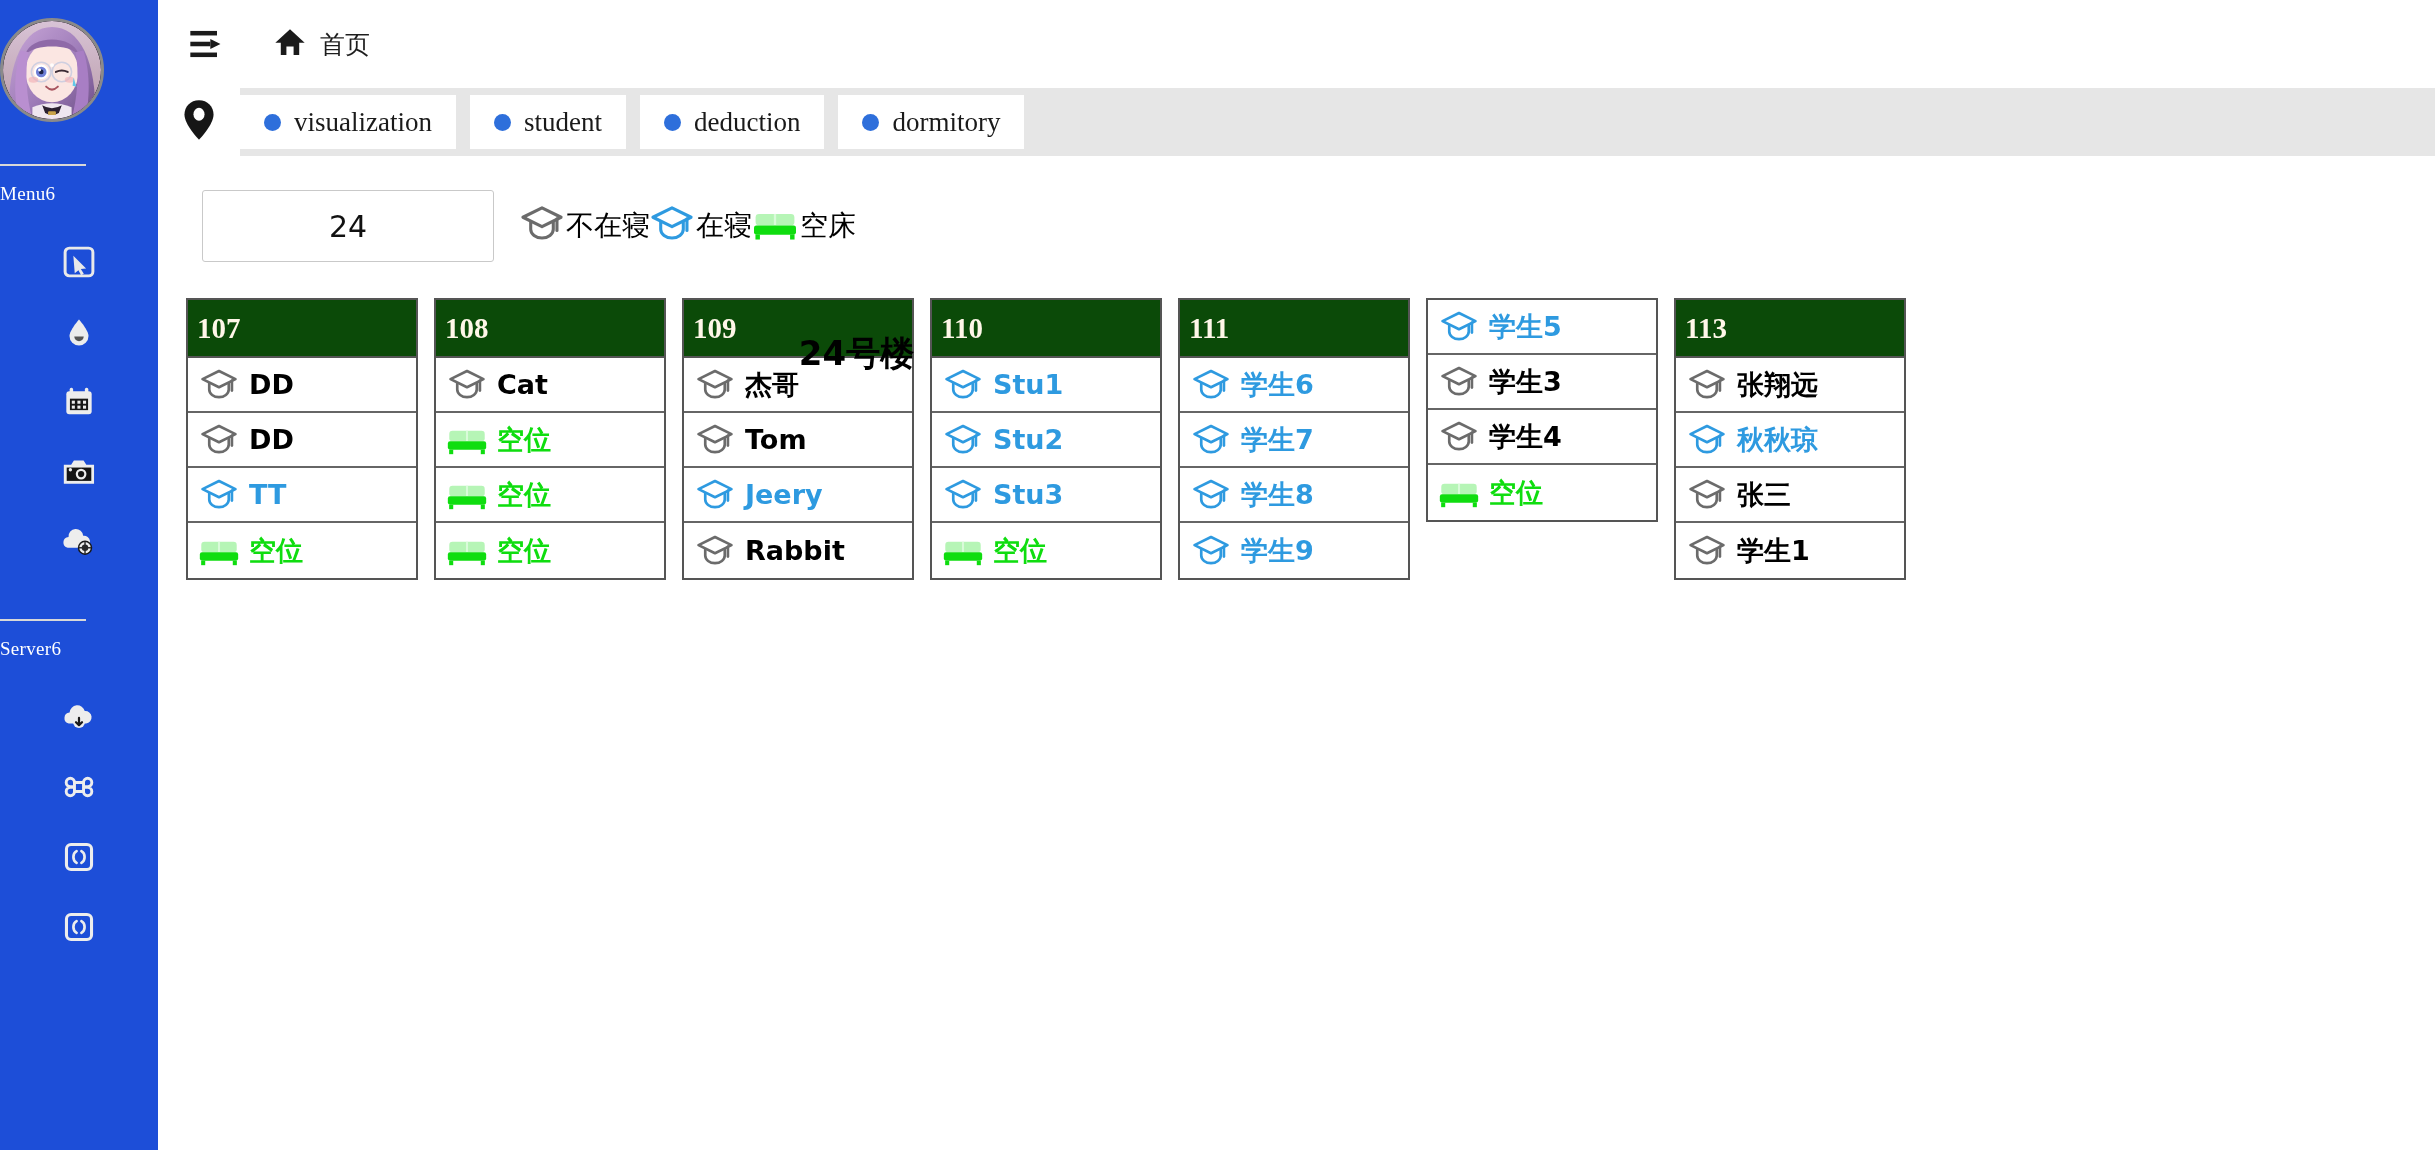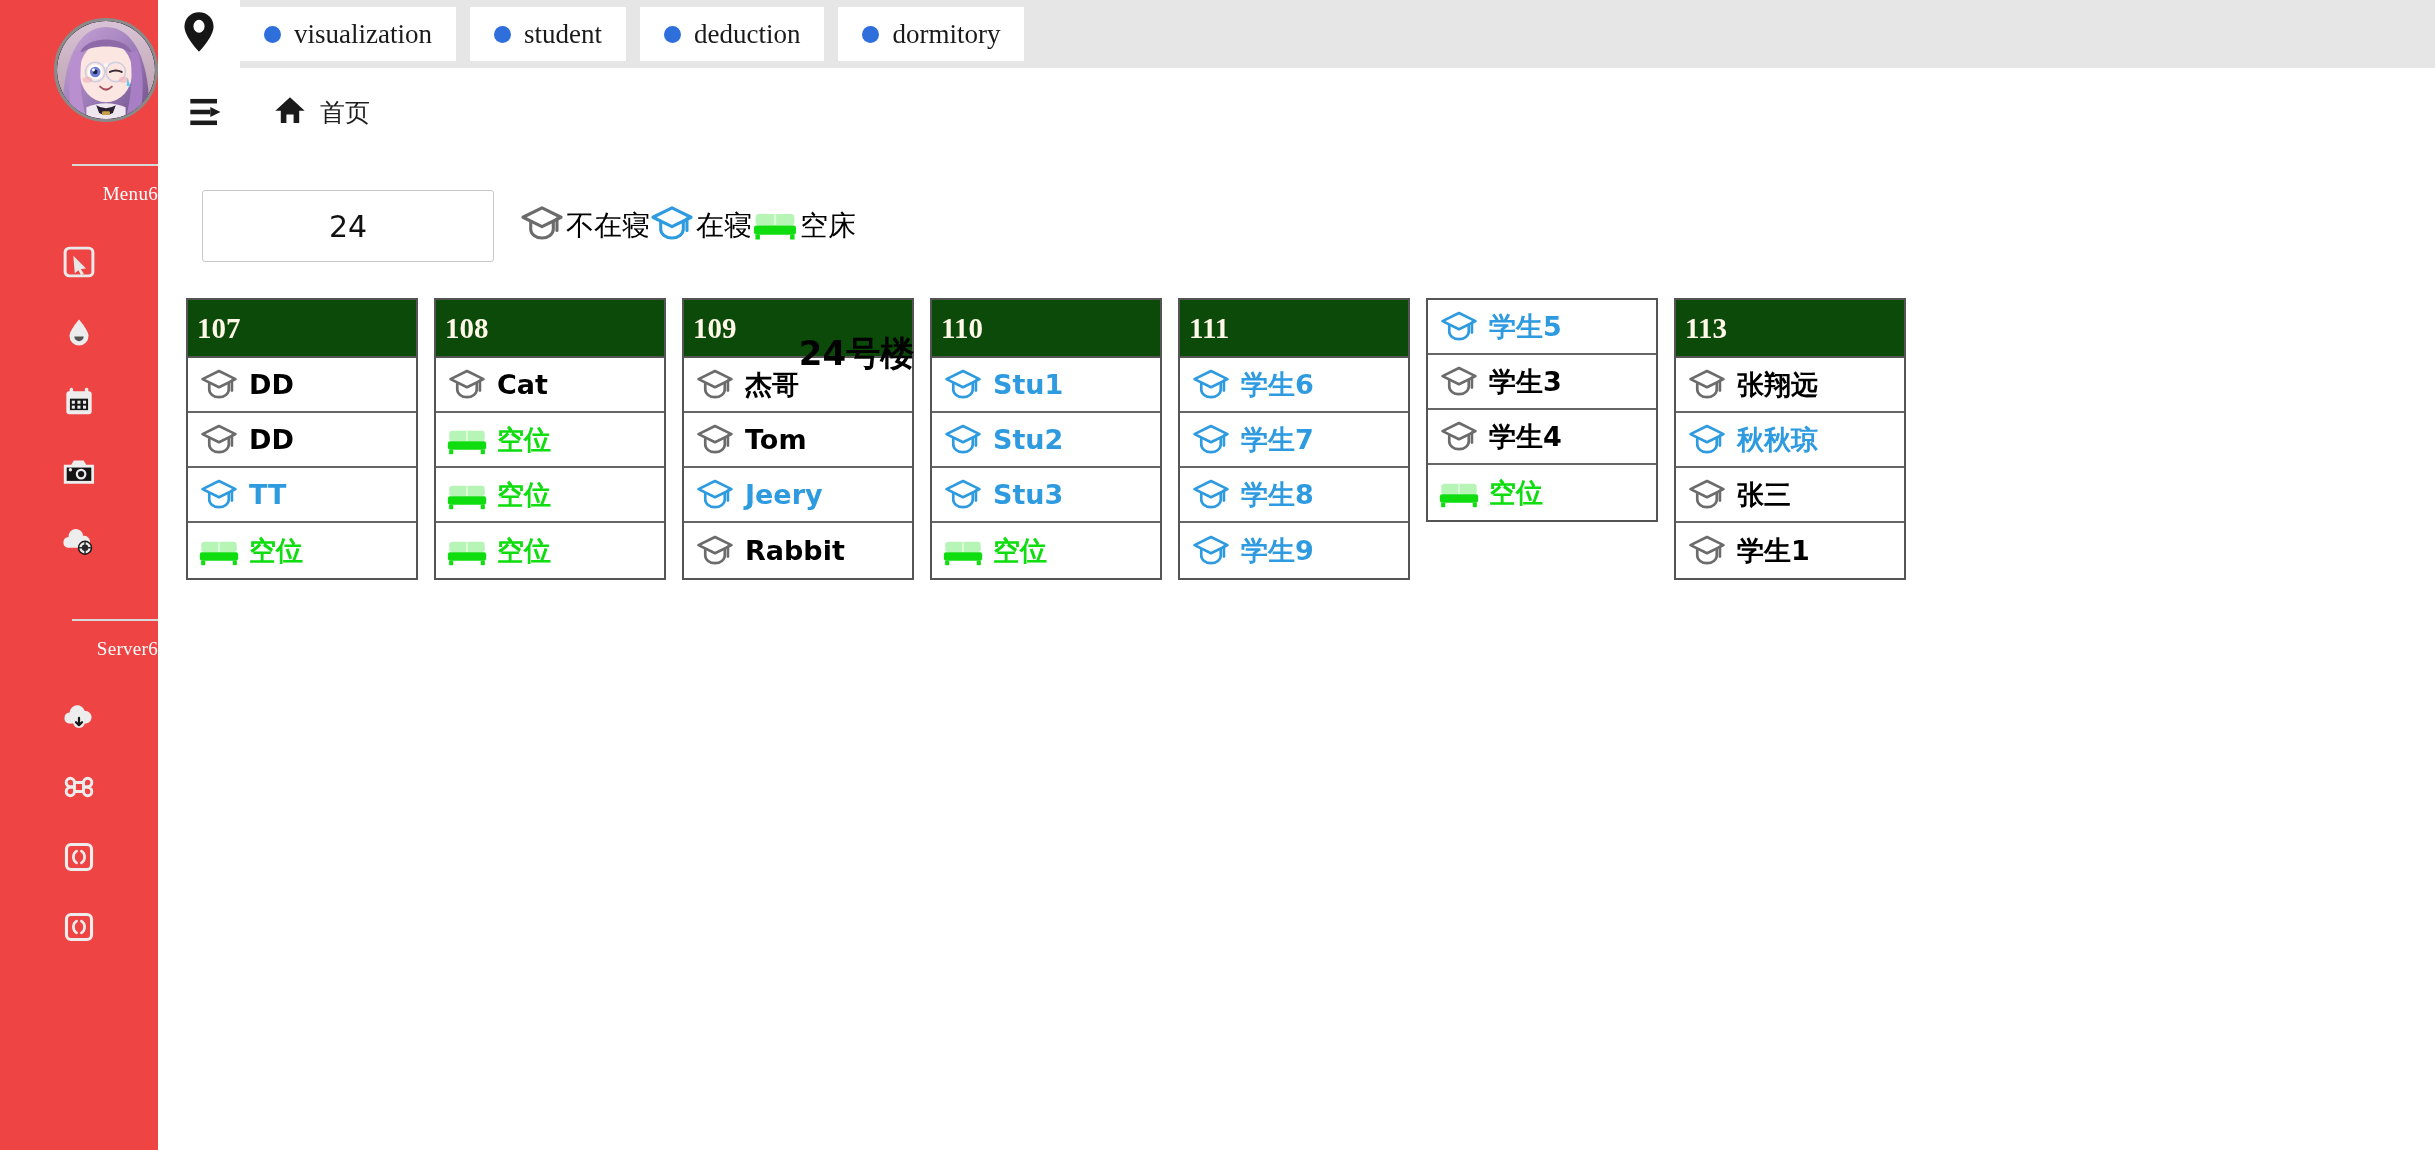--- a/index.html
+++ b/index.html
@@ -10,25 +10,25 @@
     font-family: "Liberation Serif", "DejaVu Serif", serif;
     overflow: hidden;
   }
 
   #app { position: relative; width: 2435px; height: 1150px; display: flex; }
 
   
   #sidebar {
     width: 158px;
     height: 1150px;
-    background: #ef4444;
+    background: #1d4ed8;
     flex: 0 0 158px;
     display: flex;
     flex-direction: column;
-    align-items: flex-end;
+    align-items: flex-start;
     padding-top: 18px;
   }
   .avatar-wrap {
     width: 104px; height: 104px;
     border-radius: 50%;
     overflow: hidden;
     border: 3px solid #8a8a8a;
     background: #2a1f2b;
     position: relative;
   }
@@ -334,66 +334,66 @@
               <path d="M10.2 7.6 q-2.4 1.3 -2.4 4.4 q0 3.1 2.4 4.4" fill="none" stroke="#ededed" stroke-width="2" stroke-linecap="round"></path>
               <path d="M13.8 7.6 q2.4 1.3 2.4 4.4 q0 3.1 -2.4 4.4" fill="none" stroke="#ededed" stroke-width="2" stroke-linecap="round"></path>
             </svg>
         </span>
       </div>
     </div>
   </div>
 
   <div id="main">
 
-    <div id="tabstrip">
-      <div id="pin-icon-box">
-        <span>
-          <svg width="34" height="42" viewBox="0 0 22 28">
-              <path d="M11 0.8 C5.3 0.8 1.3 5 1.3 10.4 C1.3 17.4 11 27.2 11 27.2 C11 27.2 20.7 17.4 20.7 10.4 C20.7 5 16.7 0.8 11 0.8 Z" fill="#161616"></path>
-              <ellipse cx="11" cy="10.2" rx="3.7" ry="4.3" fill="#ffffff"></ellipse>
-            </svg>
-        </span>
-      </div>
-      <div class="tab">
-        <span class="dot"></span>
-        <span class="tab-label">visualization</span>
-      </div>
-      <div class="tab">
-        <span class="dot"></span>
-        <span class="tab-label">student</span>
-      </div>
-      <div class="tab">
-        <span class="dot"></span>
-        <span class="tab-label">deduction</span>
-      </div>
-      <div class="tab">
-        <span class="dot"></span>
-        <span class="tab-label">dormitory</span>
-      </div>
-    </div>
-
     <div id="header">
       <div id="hamburger">
         <svg width="40" height="34" viewBox="0 0 30 24">
           <rect x="1" y="2.2" width="20" height="3.4" fill="#1b1b1b"></rect>
           <rect x="1" y="10.3" width="15" height="3.4" fill="#1b1b1b"></rect>
           <rect x="1" y="18.4" width="20" height="3.4" fill="#1b1b1b"></rect>
           <path d="M16 8.2 L23.6 12 L16 15.8 Z" fill="#1b1b1b"></path>
         </svg>
       </div>
       <div id="breadcrumb">
         <span>
           <svg width="32" height="30" viewBox="0 0 24 22">
               <path d="M12 1.4 L23 11.6 h-4.1 v9.2 h-4.2 v-6.4 h-5.4 v6.4 h-4.2 v-9.2 h-4.1 Z" fill="#1b1b1b"></path>
             </svg>
         </span>
         <span class="crumb-text">首页</span>
       </div>
     </div>
 
+    <div id="tabstrip">
+      <div id="pin-icon-box">
+        <span>
+          <svg width="34" height="42" viewBox="0 0 22 28">
+              <path d="M11 0.8 C5.3 0.8 1.3 5 1.3 10.4 C1.3 17.4 11 27.2 11 27.2 C11 27.2 20.7 17.4 20.7 10.4 C20.7 5 16.7 0.8 11 0.8 Z" fill="#161616"></path>
+              <ellipse cx="11" cy="10.2" rx="3.7" ry="4.3" fill="#ffffff"></ellipse>
+            </svg>
+        </span>
+      </div>
+      <div class="tab">
+        <span class="dot"></span>
+        <span class="tab-label">visualization</span>
+      </div>
+      <div class="tab">
+        <span class="dot"></span>
+        <span class="tab-label">student</span>
+      </div>
+      <div class="tab">
+        <span class="dot"></span>
+        <span class="tab-label">deduction</span>
+      </div>
+      <div class="tab">
+        <span class="dot"></span>
+        <span class="tab-label">dormitory</span>
+      </div>
+    </div>
+
     <div id="content">
 
       <div id="bldg-title">24号楼</div>
 
       <div id="toolbar-row">
         <input id="floor-input" type="text" value="24" style="">
         <div id="legend">
           <div class="legend-item">
             <span>
               <svg width="44" height="44" viewBox="0 0 30 30">

